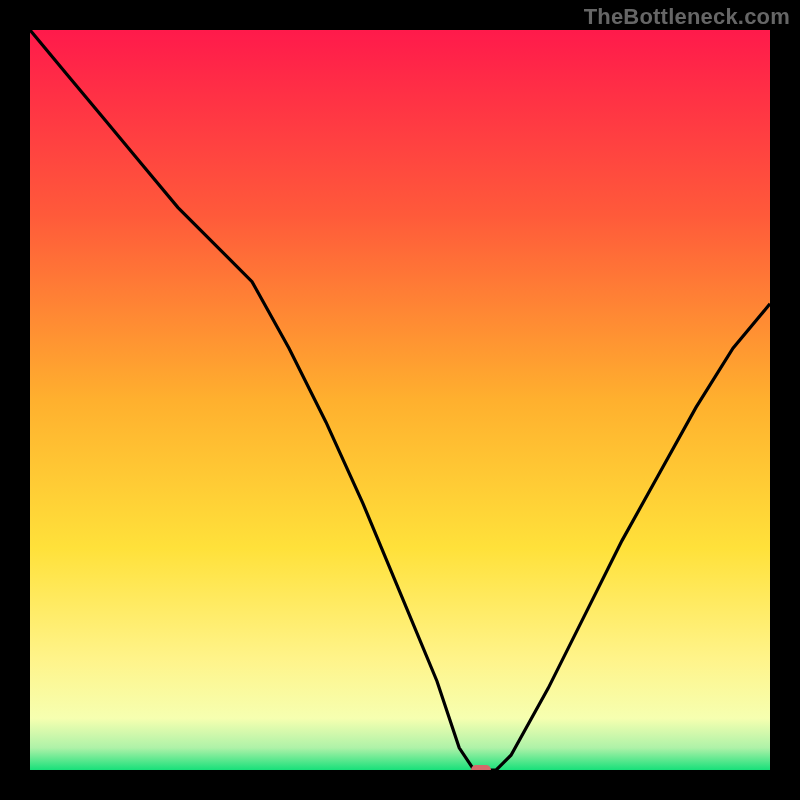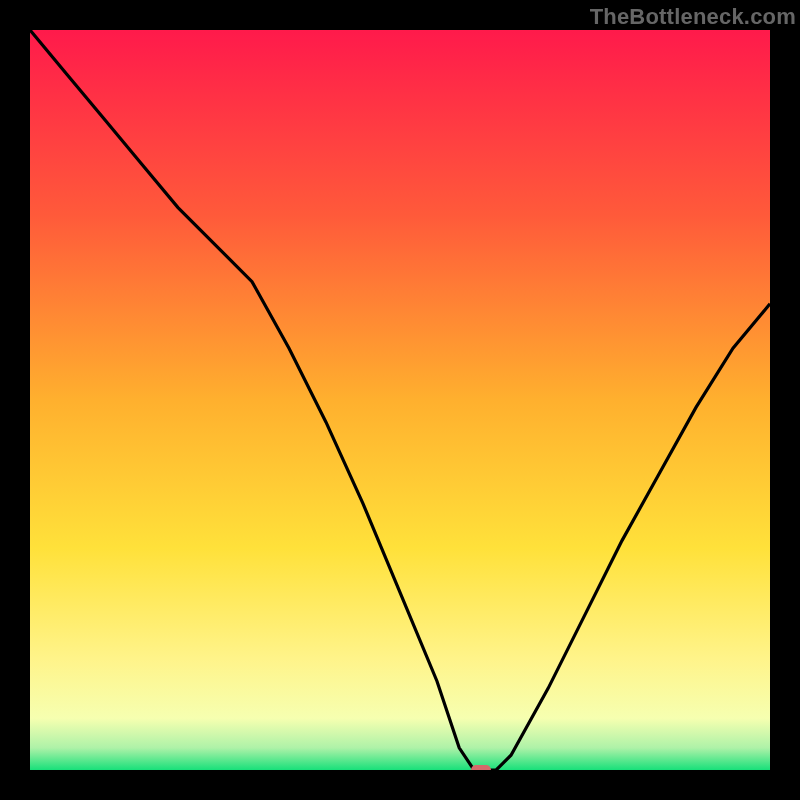--- a/index.html
+++ b/index.html
@@ -13,21 +13,21 @@
   }
   .frame {
     position: relative;
     width: 800px;
     height: 800px;
     background: #000;
   }
   .watermark {
     position: absolute;
     top: 4px;
-    right: 4px;
+    right: 10px;
     color: #666;
     font-size: 22px;
     font-weight: 600;
     letter-spacing: 0.2px;
     z-index: 10;
   }
   .plot {
     position: absolute;
     left: 30px;
     top: 30px;

